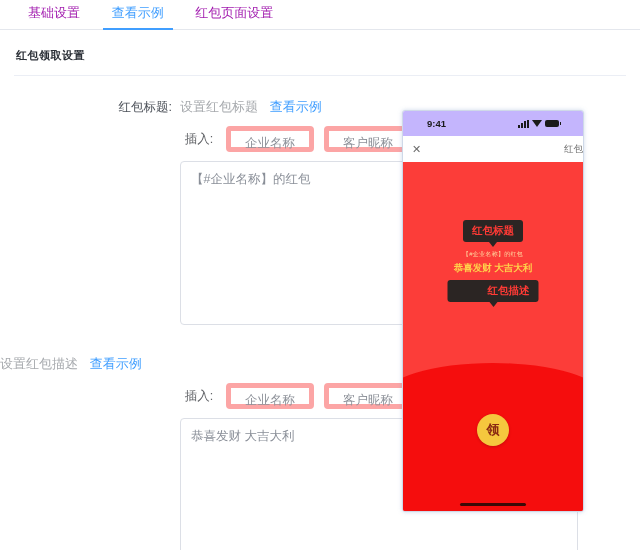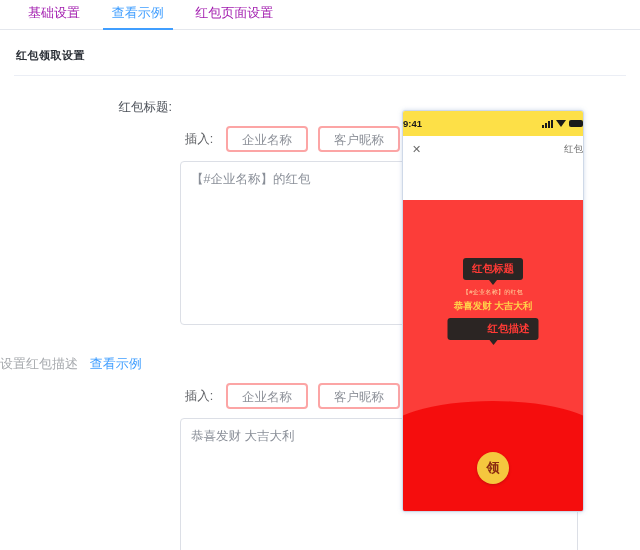--- a/index.html
+++ b/index.html
@@ -110,21 +110,21 @@
     color: #606266;
     width: 46px;
     text-align: center;
     padding-right: 8px;
     box-sizing: border-box;
   }
   .chip-btn {
     height: 26px;
     line-height: 24px;
     padding: 0 14px;
-    border: 2px solid #fca5a5;
+    border: 5px solid #fca5a5;
     border-radius: 4px;
     background: #ffffff;
     color: #8d9199;
     font-size: 12.5px;
     font-family: inherit;
     cursor: pointer;
     margin-right: 10px;
     box-sizing: border-box;
   }
 
@@ -157,22 +157,22 @@
     border-radius: 3px;
     box-shadow: 0 0 4px rgba(120,150,200,0.35);
     overflow: hidden;
     box-sizing: border-box;
   }
   .phone-status {
     height: 25px;
     display: flex;
     align-items: center;
     justify-content: space-between;
-    padding: 0 0;
-    background: #fde047;
+    padding: 0 24px;
+    background: #c4b5fd;
     box-sizing: border-box;
   }
   .phone-time {
     font-size: 9.5px;
     font-weight: bold;
     color: #1a1a1a;
   }
   .status-icons {
     display: flex;
     align-items: center;
@@ -239,21 +239,20 @@
     text-align: right;
     font-size: 9.5px;
     color: #6b6b6b;
   }
 
   .phone-body {
     position: relative;
     height: 349px;
     background: #fc3d39;
     overflow: hidden;
-    margin-top: 38px;
   }
   .body-bottom {
     position: absolute;
     left: -20px;
     right: -20px;
     bottom: 0;
     height: 148px;
     background: #f50d0d;
     border-top-left-radius: 50% 34px;
     border-top-right-radius: 50% 34px;
@@ -344,20 +343,24 @@
 </div>
 
 <div class="page-heading">红包领取设置</div>
 <div class="heading-rule"></div>
 
 <div class="form">
 
   <div class="form-row">
     <div class="form-label">
       <span class="label-strong">红包标题:</span>
+    </div>
+    <div class="form-field">
+      <span class="label-hint">设置红包标题</span>
+      <a class="link">查看示例</a>
     </div>
   </div>
 
   <div class="form-row">
     <div class="form-label"></div>
     <div class="form-field">
       <div class="insert-row">
         <div class="insert-label">插入:</div>
         <button class="chip-btn">企业名称</button>
         <button class="chip-btn">客户昵称</button>

